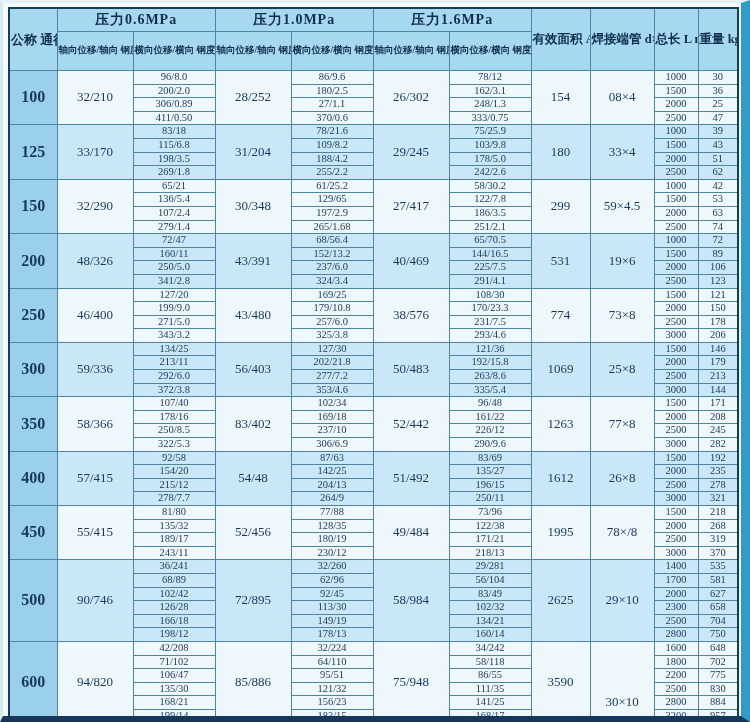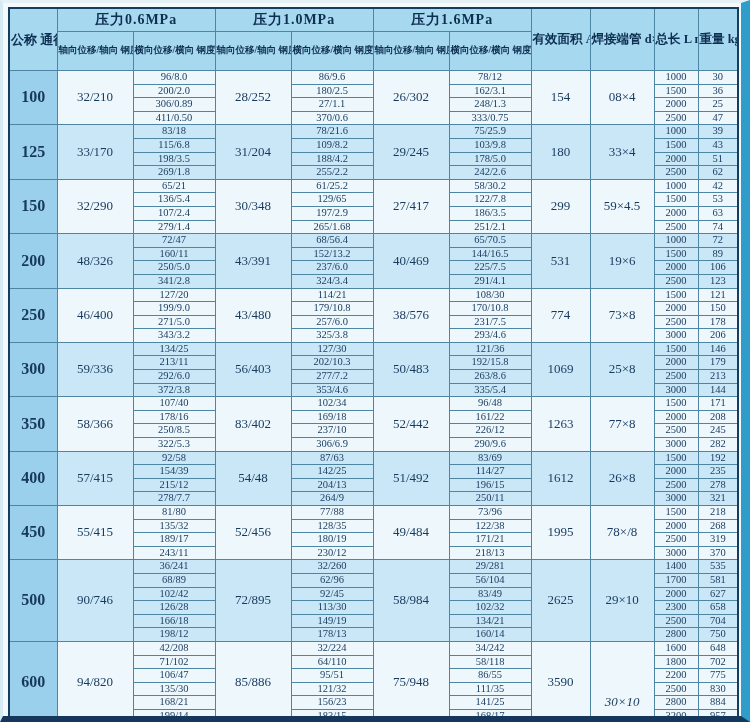--- a/index.html
+++ b/index.html
@@ -16,21 +16,21 @@
   .th-press{font-size:14px;height:20px;letter-spacing:1px;margin-top:20px;}
   .th-sub{font-size:9.5px;line-height:1.25;font-weight:bold;height:36px;}
   .th-misc{font-size:12.5px;line-height:1.25;}
   tbody td{font-size:10.5px;height:12.6px;line-height:12.6px;padding:0 1px;}
   td.dn-cell{background:#9bd0ec;font-size:16px;font-weight:bold;}
   tr.grp-light td{background:#edf7fc;}
   tr.grp-blue td{background:#c9e7f6;}
   tr.grp-light td.dn-cell, tr.grp-blue td.dn-cell{background:#9bd0ec;}
   td.ax-cell{font-size:13px;}
   tr.grp-first td{border-top:1px solid #2c5f7d;}
-  td.pipe-low{vertical-align:middle;padding-top:40px;font-style:italic;}
+  td.pipe-low{vertical-align:middle;padding-top:40px;}
 </style>
 </head>
 <body>
 
 <div class="page-frame"></div>
 
 <div class="page">
   <table class="spec">
     <colgroup>
       <col style="width:48px">
@@ -222,32 +222,32 @@
           <td>324/3.4</td>
           <td>291/4.1</td>
           <td>2500</td>
           <td>123</td>
         </tr>
         <tr class="grp-light grp-first">
           <td rowspan="4" class="dn-cell">250</td>
           <td rowspan="4" class="ax-cell">46/400</td>
           <td>127/20</td>
           <td rowspan="4" class="ax-cell">43/480</td>
-          <td>114/21</td>
+          <td>169/25</td>
           <td rowspan="4" class="ax-cell">38/576</td>
           <td>108/30</td>
           <td rowspan="4" class="ax-cell">774</td>
           <td rowspan="4" class="ax-cell">73×8</td>
           <td>1500</td>
           <td>121</td>
         </tr>
         <tr class="grp-light">
           <td>199/9.0</td>
           <td>179/10.8</td>
-          <td>170/10.8</td>
+          <td>170/23.3</td>
           <td>2000</td>
           <td>150</td>
         </tr>
         <tr class="grp-light">
           <td>271/5.0</td>
           <td>257/6.0</td>
           <td>231/7.5</td>
           <td>2500</td>
           <td>178</td>
         </tr>
@@ -266,21 +266,21 @@
           <td>127/30</td>
           <td rowspan="4" class="ax-cell">50/483</td>
           <td>121/36</td>
           <td rowspan="4" class="ax-cell">1069</td>
           <td rowspan="4" class="ax-cell">25×8</td>
           <td>1500</td>
           <td>146</td>
         </tr>
         <tr class="grp-blue">
           <td>213/11</td>
-          <td>202/10.3</td>
+          <td>202/21.8</td>
           <td>192/15.8</td>
           <td>2000</td>
           <td>179</td>
         </tr>
         <tr class="grp-blue">
           <td>292/6.0</td>
           <td>277/7.2</td>
           <td>263/8.6</td>
           <td>2500</td>
           <td>213</td>
@@ -333,23 +333,23 @@
           <td rowspan="4" class="ax-cell">54/48</td>
           <td>87/63</td>
           <td rowspan="4" class="ax-cell">51/492</td>
           <td>83/69</td>
           <td rowspan="4" class="ax-cell">1612</td>
           <td rowspan="4" class="ax-cell">26×8</td>
           <td>1500</td>
           <td>192</td>
         </tr>
         <tr class="grp-blue">
-          <td>154/39</td>
+          <td>154/20</td>
           <td>142/25</td>
-          <td>114/27</td>
+          <td>135/27</td>
           <td>2000</td>
           <td>235</td>
         </tr>
         <tr class="grp-blue">
           <td>215/12</td>
           <td>204/13</td>
           <td>196/15</td>
           <td>2500</td>
           <td>278</td>
         </tr>

